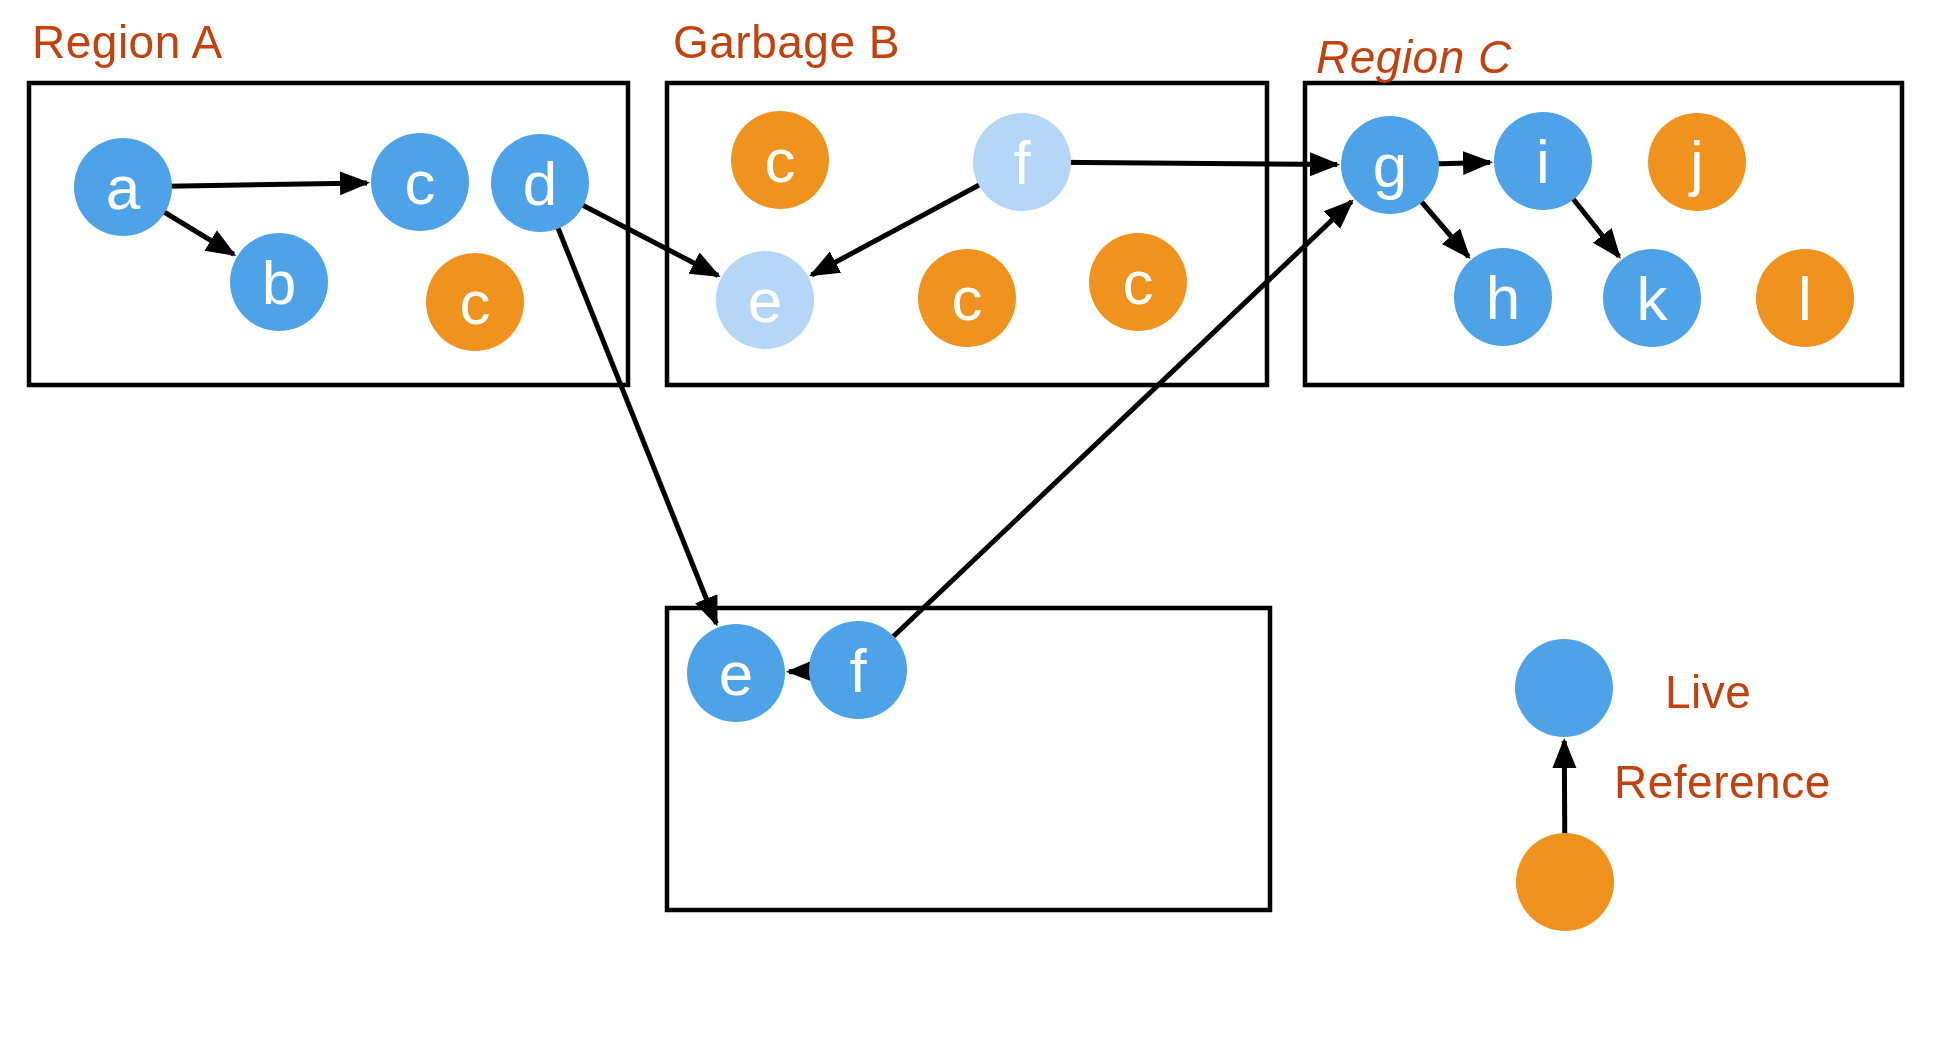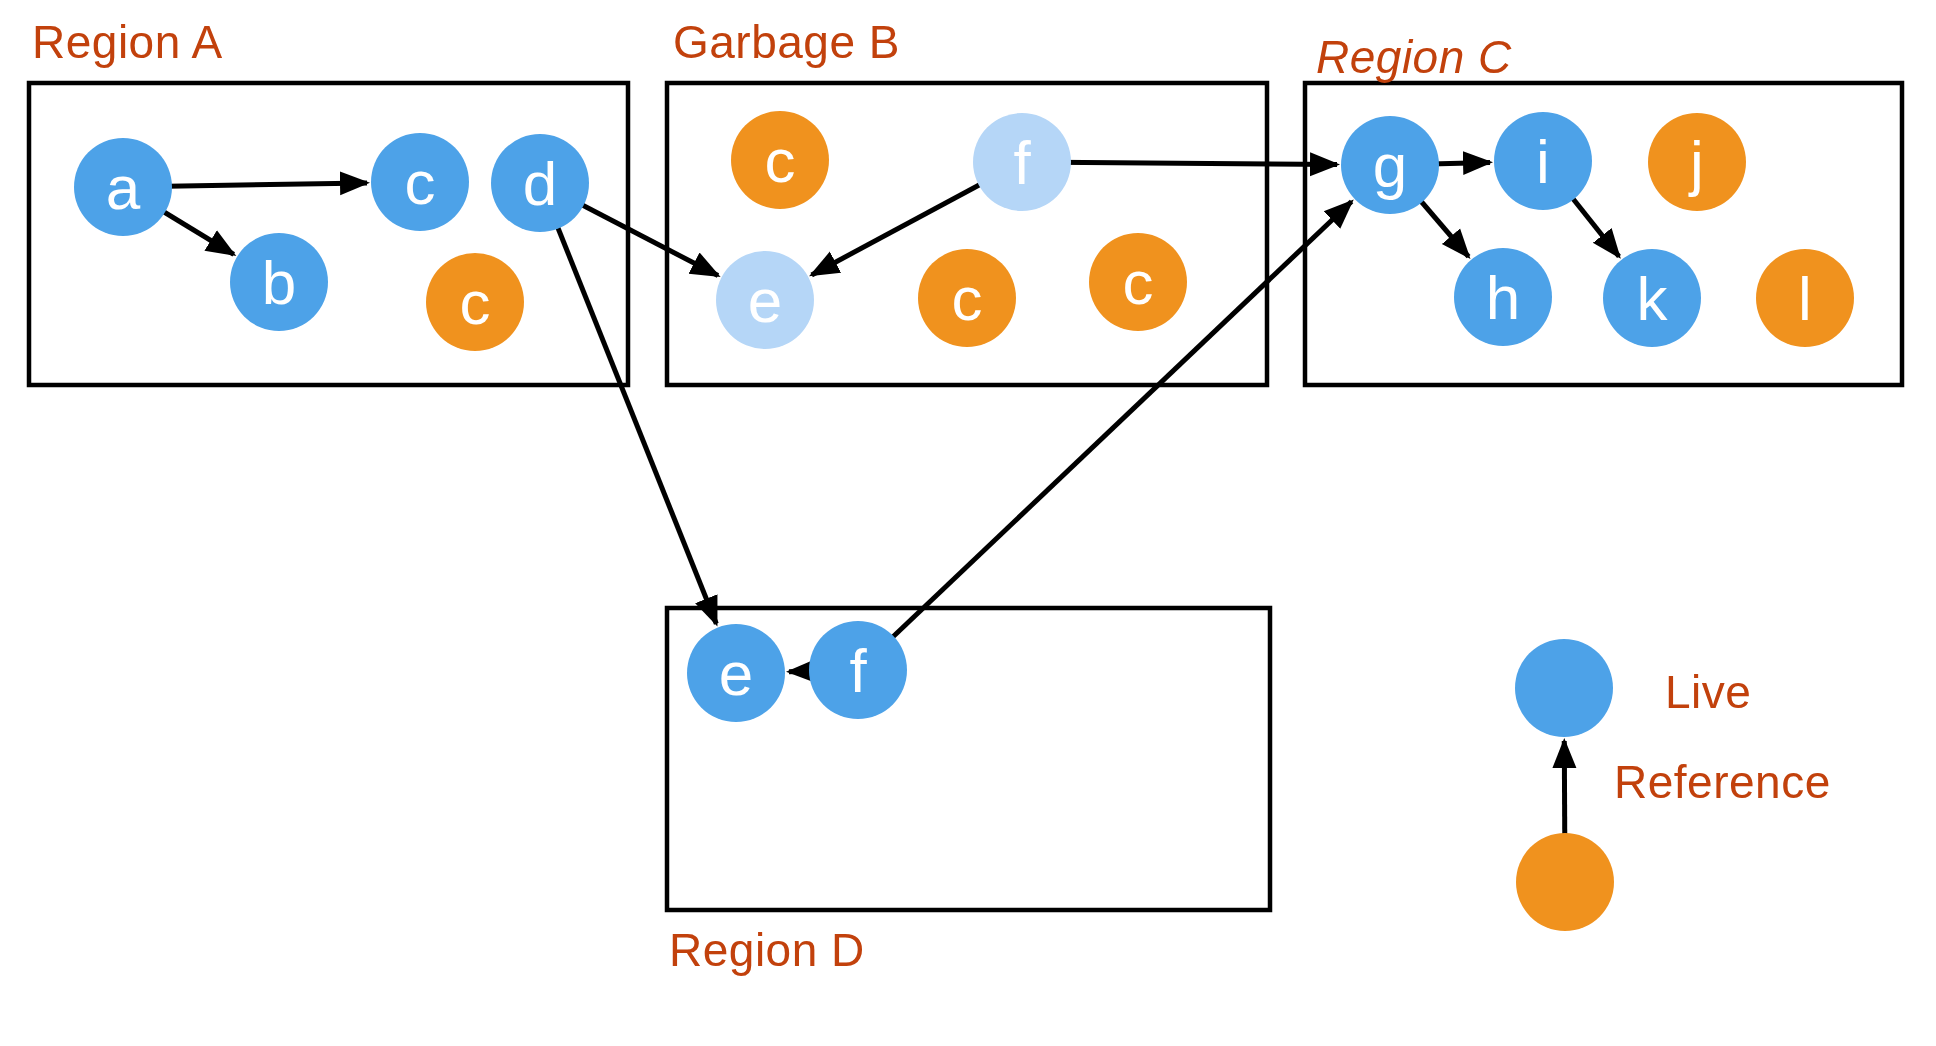--- a/index.html
+++ b/index.html
@@ -83,17 +83,16 @@
       <text x="736" y="673" dy="0.35em" text-anchor="middle" fill="#ffffff" font-size="62" font-family="&quot;Liberation Sans&quot;, &quot;DejaVu Sans&quot;, sans-serif">e</text>
       <circle cx="858" cy="670" r="49" fill="#4DA2E8"></circle>
       <text x="858" y="670" dy="0.35em" text-anchor="middle" fill="#ffffff" font-size="62" font-family="&quot;Liberation Sans&quot;, &quot;DejaVu Sans&quot;, sans-serif">f</text>
       <circle cx="1564" cy="688" r="49" fill="#4DA2E8"></circle>
       <circle cx="1565" cy="882" r="49" fill="#F0921E"></circle>
     </svg>
 
   <div class="dlabel" style="left:32px;  top:18px;">Region A</div>
   <div class="dlabel" style="left:673px; top:18px;">Garbage B</div>
   <div class="dlabel" style="left:1316px;top:33px;font-style:italic;">Region C</div>
-  <div class="dlabel" style="left:669px; top:926px;">Region D</div>
 
   <div class="dlabel" style="left:1665px;top:668px;">Live</div>
   <div class="dlabel" style="left:1614px;top:758px;">Reference</div>
 </div>
 
 </body></html>

